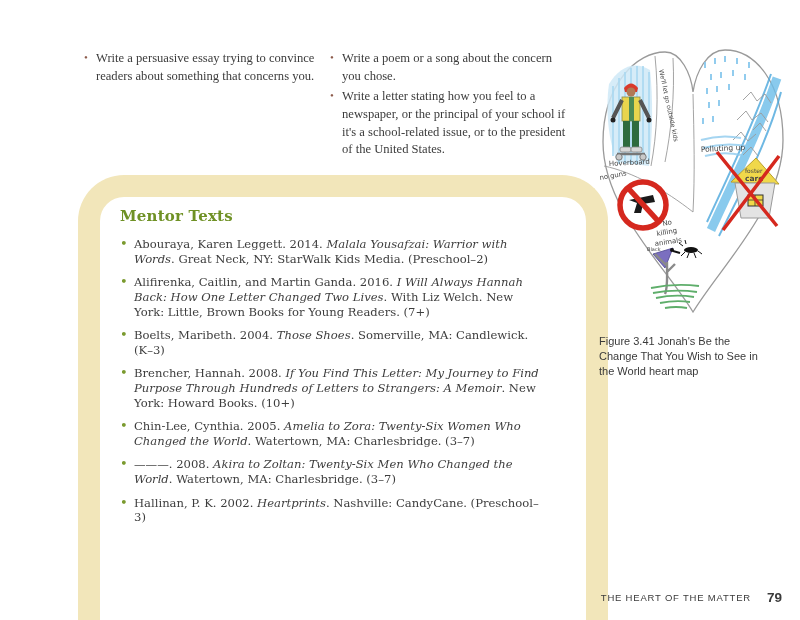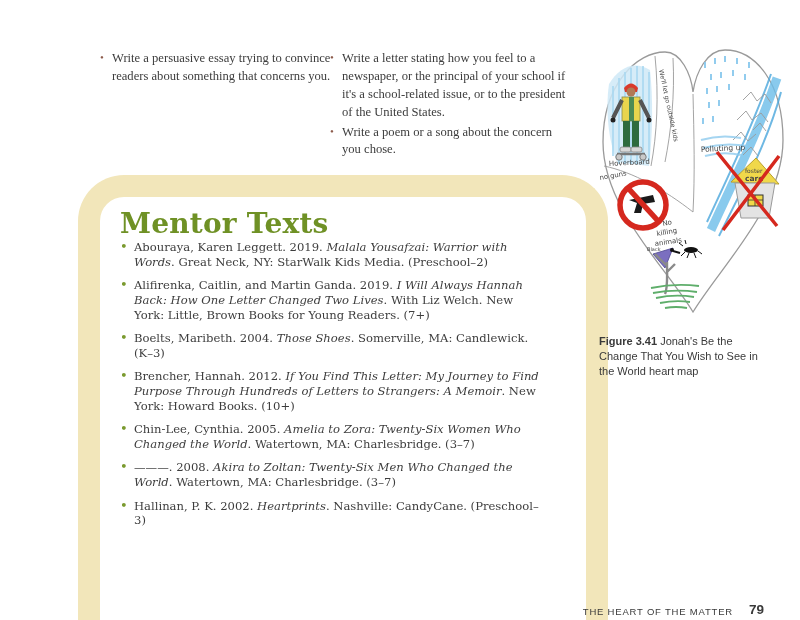--- a/index.html
+++ b/index.html
@@ -9,86 +9,86 @@
     font-family:"Liberation Serif", serif;
     color:#3c3c3c;
   }
   
   .activity-col{position:absolute;top:50px;font-size:12.6px;line-height:1.42;}
   .activity-col ul{margin:0;padding:0;list-style:none;}
   .activity-col li{position:relative;padding-left:12px;margin-bottom:2px;}
   .activity-col li::before{
     content:"•";position:absolute;left:0;top:0;color:#8d5c4c;font-size:11px;
   }
-  #col-left{left:100px;width:240px;}
+  #col-left{left:84px;width:240px;}
   #col-right{left:330px;width:240px;}
 
   
   .mentor-box{
     position:absolute;left:78px;top:175px;width:458px;height:468px;
     background:#ffffff;
     border:22px solid #f2e6ba;
     border-radius:46px 46px 0 0;
     border-bottom:none;
     padding:4px 8px 0 20px;
   }
   .mentor-heading{
     font-family:"DejaVu Serif", serif;
-    font-weight:bold;color:#6f9125;font-size:28px;margin:6px 0 0 0;
+    font-weight:bold;color:#6f9125;font-size:15px;margin:6px 0 12px 0;
     letter-spacing:0.2px;
   }
   .mentor-list{margin:0;padding:0;list-style:none;
     font-family:"DejaVu Serif", serif;font-size:11.6px;line-height:1.28;color:#3d3d3d;width:424px;}
   .mentor-list li{position:relative;padding-left:14px;margin-bottom:8.5px;}
   .mentor-list li::before{
     content:"•";position:absolute;left:0;top:-1px;color:#7a9a2e;font-size:13px;
   }
 
   
   .figure-block{position:absolute;left:593px;top:40px;width:202px;}
   .figure-caption{
     margin-top:6px;padding-left:6px;
     font-family:"Liberation Sans", sans-serif;
     font-size:11px;line-height:1.35;color:#3a3a3a;width:170px;
   }
-  .figure-caption b{font-weight:bold;}
+  .figure-caption b{font-weight:normal;}
 
   
   .footer{
-    position:absolute;right:36px;top:590px;
+    position:absolute;right:18px;top:590px;
     font-family:"Liberation Sans", sans-serif;color:#3a3a3a;
-    display:flex;align-items:flex-end;
+    display:flex;align-items:center;
   }
   .running-head{font-size:9.5px;letter-spacing:0.8px;}
-  .page-number{font-size:13.5px;font-weight:bold;margin-left:16px;margin-top:12px;}
+  .page-number{font-size:13.5px;font-weight:bold;margin-left:16px;}
 
   svg text{font-family:"DejaVu Sans", sans-serif;fill:#454545;}
 </style>
 </head>
 <body>
 
 <div class="activity-col" id="col-left">
   <ul>
       <li>Write a persuasive essay trying to convince readers about something that concerns you.</li>
     </ul>
 </div>
 <div class="activity-col" id="col-right">
   <ul>
+      <li>Write a poem or a song about the concern you chose.</li>
       <li>Write a letter stating how you feel to a newspaper, or the principal of your school if it's a school-related issue, or to the president of the United States.</li>
-      <li>Write a poem or a song about the concern you chose.</li>
     </ul>
 </div>
 
 <div class="mentor-box">
   <h2 class="mentor-heading">Mentor Texts</h2>
   <ul class="mentor-list">
-      <li><span>Abouraya, Karen Leggett. 2019. </span><i>Malala Yousafzai: Warrior with Words</i><span>. Great Neck, NY: StarWalk Kids Media. (Preschool–2)</span></li>
-      <li><span>Alifirenka, Caitlin, and Martin Ganda. 2019. </span><i>I Will Always Hannah Back: How One Letter Changed Two Lives</i><span>. With Liz Welch. New York: Little, Brown Books for Young Readers. (7+)</span></li>
+      <li><span>Abouraya, Karen Leggett. 2014. </span><i>Malala Yousafzai: Warrior with Words</i><span>. Great Neck, NY: StarWalk Kids Media. (Preschool–2)</span></li>
+      <li><span>Alifirenka, Caitlin, and Martin Ganda. 2016. </span><i>I Will Always Hannah Back: How One Letter Changed Two Lives</i><span>. With Liz Welch. New York: Little, Brown Books for Young Readers. (7+)</span></li>
       <li><span>Boelts, Maribeth. 2004. </span><i>Those Shoes</i><span>. Somerville, MA: Candlewick. (K–3)</span></li>
-      <li><span>Brencher, Hannah. 2012. </span><i>If You Find This Letter: My Journey to Find Purpose Through Hundreds of Letters to Strangers: A Memoir</i><span>. New York: Howard Books. (10+)</span></li>
+      <li><span>Brencher, Hannah. 2008. </span><i>If You Find This Letter: My Journey to Find Purpose Through Hundreds of Letters to Strangers: A Memoir</i><span>. New York: Howard Books. (10+)</span></li>
       <li><span>Chin-Lee, Cynthia. 2005. </span><i>Amelia to Zora: Twenty-Six Women Who Changed the World</i><span>. Watertown, MA: Charlesbridge. (3–7)</span></li>
       <li><span>———. 2008. </span><i>Akira to Zoltan: Twenty-Six Men Who Changed the World</i><span>. Watertown, MA: Charlesbridge. (3–7)</span></li>
       <li><span>Hallinan, P. K. 2002. </span><i>Heartprints</i><span>. Nashville: CandyCane. (Preschool–3)</span></li>
     </ul>
 </div>
 
 <div class="figure-block">
   <svg width="202" height="284" viewBox="0 0 202 284">
 
     <path d="M100,272 C72,226 10,168 10,102 C10,44 44,12 72,12 C88,12 98,34 100,52 C103,32 114,10 132,10 C162,10 190,42 190,100 C190,166 128,226 100,272 Z" fill="#ffffff" stroke="#9a9a9a" stroke-width="1.3"></path>

